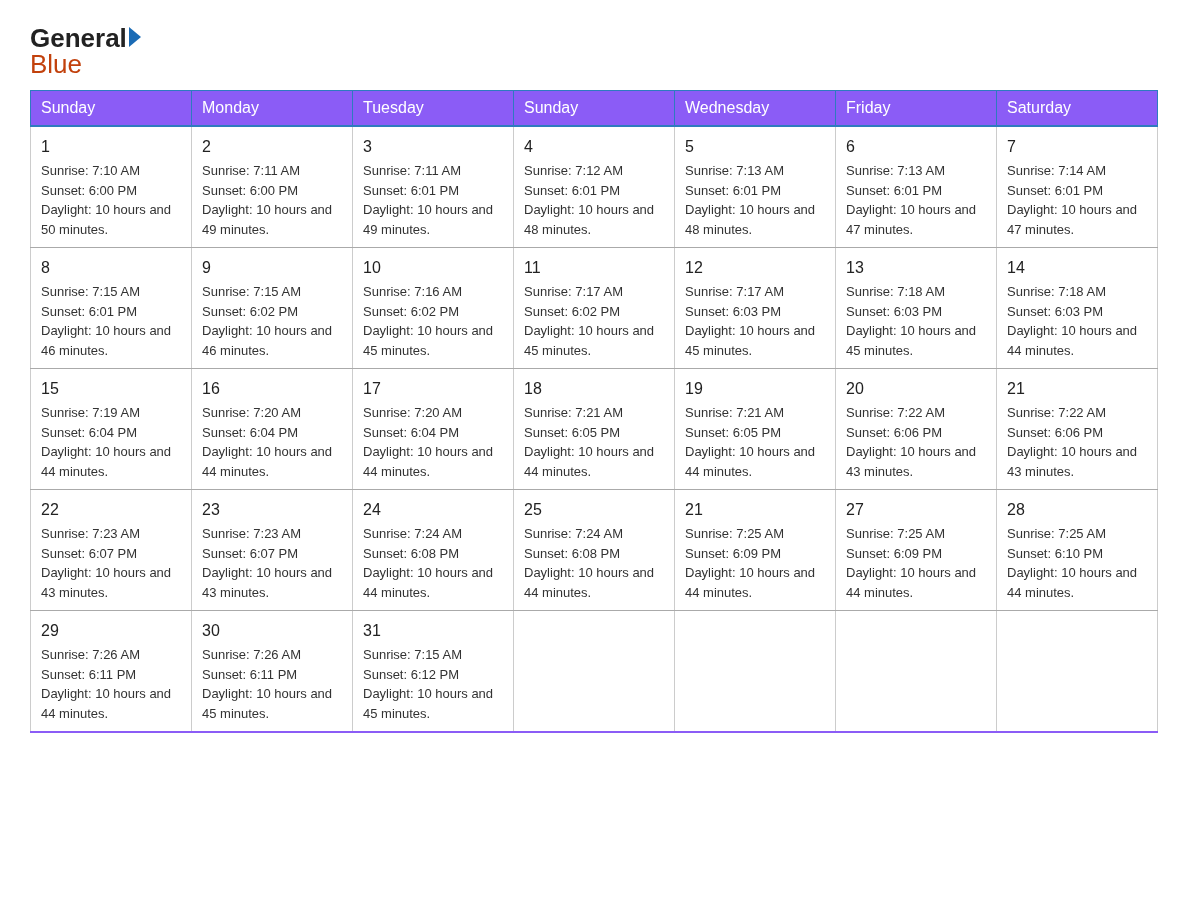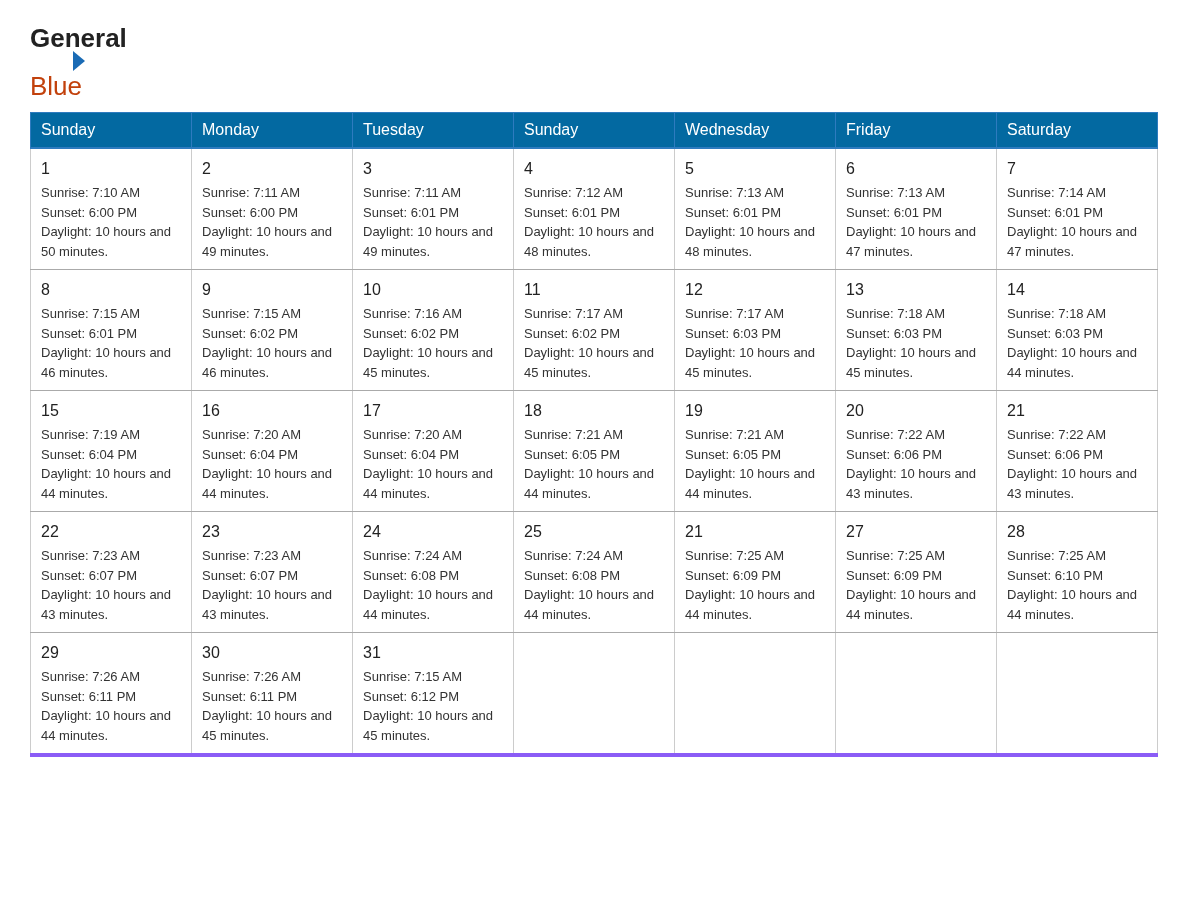--- a/index.html
+++ b/index.html
@@ -22,21 +22,20 @@
       align-items: flex-start;
       padding-top: 5px;
     }
     .logo-text {
       display: flex;
       align-items: center;
       font-size: 26px;
       font-weight: bold;
       color: #222;
       line-height: 1;
-      flex-direction: column;
     }
     .logo-arrow {
       display: inline-block;
       width: 0;
       height: 0;
       border-left: 12px solid #1a6bb5;
       border-top: 10px solid transparent;
       border-bottom: 10px solid transparent;
       margin-left: 2px;
       margin-bottom: 2px;
@@ -61,21 +60,21 @@
       font-weight: normal;
       color: #555;
       margin-top: 2px;
     }
     table {
       width: 100%;
       border-collapse: collapse;
       margin-top: 10px;
     }
     th {
-      background-color: #0369a1;
+      background-color: #8b5cf6;
       color: #fff;
       padding: 8px 10px;
       text-align: left;
       font-size: 16px;
       font-weight: normal;
       border: 1px solid #2e7bbf;
     }
     td {
       vertical-align: top;
       padding: 8px 10px;
@@ -89,21 +88,21 @@
       font-size: 16px;
       font-weight: normal;
       color: #222;
       display: block;
       margin-bottom: 2px;
     }
     tr td {
       border-bottom: 1px solid #aaa;
     }
     tbody tr:last-child td {
-      border-bottom: 4px solid #8b5cf6;
+      border-bottom: 2px solid #8b5cf6;
     }
     tbody tr:first-child td {
       border-top: 2px solid #2e7bbf;
     }
     .empty-cell {
       background: #fff;
     }
   </style>
 </head>
 <body>

